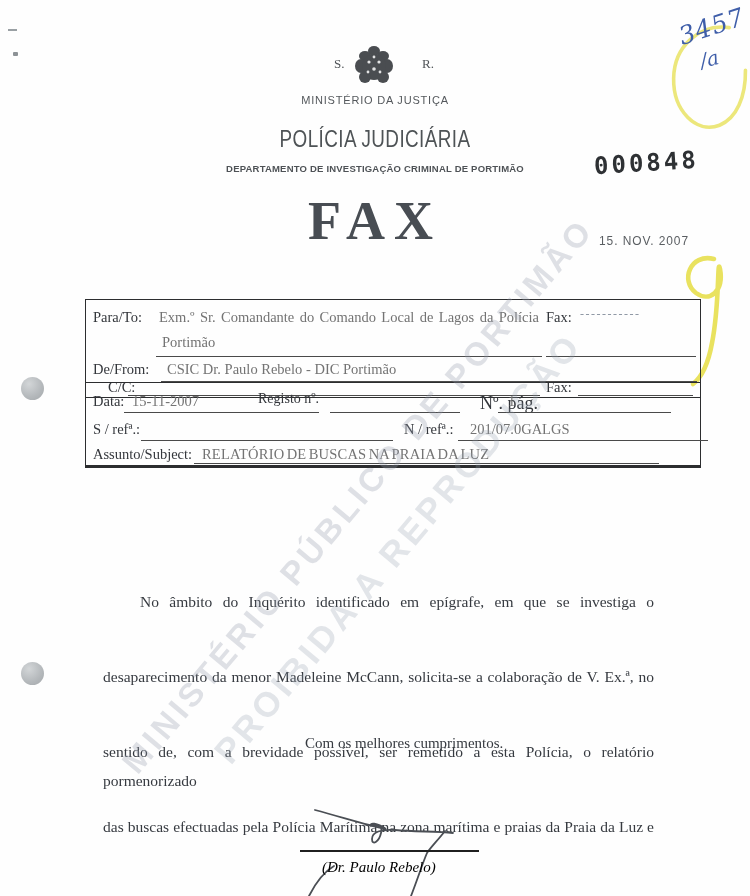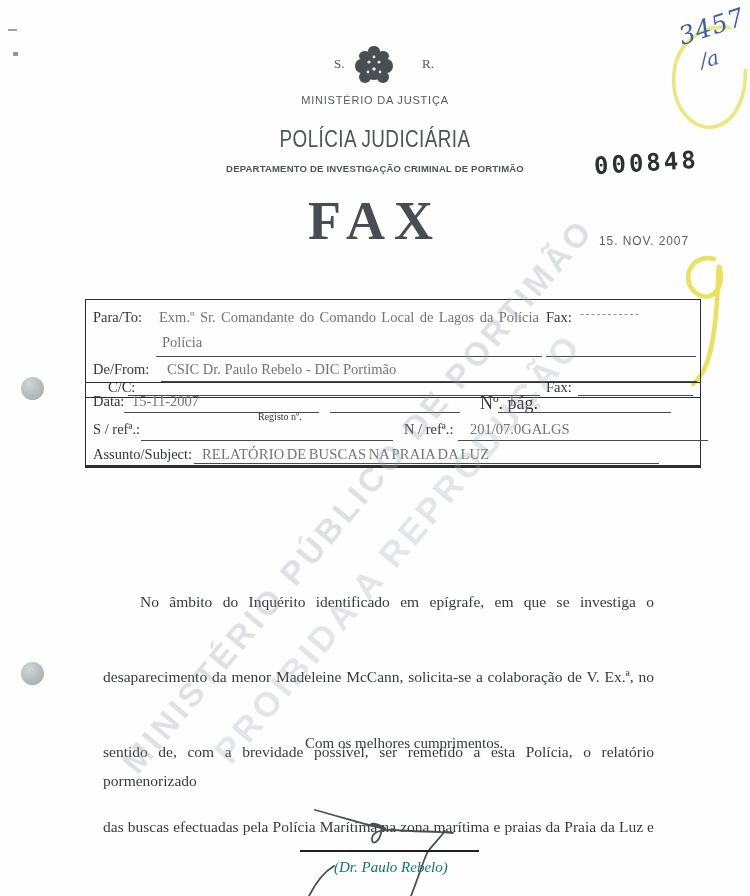--- a/index.html
+++ b/index.html
@@ -55,40 +55,40 @@
   .b1r3-lbl{left:7px;top:61px;}
   .b1r3-val{left:75px;top:61px;width:530px;padding-left:6px;height:20px;}
   .b1r4-lbl{left:22px;top:79px;}
   .b1r4-line{left:42px;top:79px;width:412px;height:16px;}
   .b1r4-fax{left:460px;top:79px;}
   .b1r4-faxline{left:492px;top:79px;width:115px;height:16px;}
 
   
   .b2r1-lbl{left:7px;top:10px;}
   .b2r1-val{left:38px;top:10px;width:187px;padding-left:8px;height:19px;}
-  .b2r1-reg{left:172px;top:8px;font-size:10px;margin-top:20px;}
+  .b2r1-reg{left:172px;top:8px;font-size:14px;}
   .b2r1-regline{left:244px;top:10px;width:130px;height:19px;}
   .b2r1-pag{left:378px;top:10px;font-size:18px;margin-left:16px;}
   .b2r1-pagval{left:412px;top:10px;width:163px;padding-left:10px;height:19px;}
   .b2r2-lbl{left:7px;top:38px;}
   .b2r2-line{left:55px;top:38px;width:252px;height:19px;}
   .b2r2-ref{left:318px;top:38px;}
   .b2r2-refval{left:372px;top:38px;width:238px;padding-left:12px;height:19px;}
   .b2r3-lbl{left:7px;top:63px;}
   .b2r3-val{left:108px;top:63px;width:457px;padding-left:8px;height:17px;letter-spacing:.2px;word-spacing:-1.5px;}
 
   
   .body-text{left:103px;top:541px;width:551px;font-size:15.5px;color:#363a40;}
   .body-line{height:29px;line-height:29px;}
   .body-line.just-line{text-align:justify;text-align-last:justify;margin-top:46px;}
   .body-line.first{text-indent:37px;}
   .closing{left:305px;top:735px;font-size:15px;color:#363a40;}
   .signer-title{left:218px;top:783px;font-size:15.5px;font-weight:bold;color:#2f3338;}
   .sig-line{left:300px;top:850px;width:179px;height:0;border-top:2.6px solid #1f1f1f;}
-  .signer-name{left:334px;top:859px;font-size:15px;font-style:italic;color:#0f766e;}
+  .signer-name{left:322px;top:859px;font-size:15px;font-style:italic;color:#000000;}
   .sig-svg{left:0;top:0;pointer-events:none;}
 
   
   .wm{white-space:nowrap;font-family:"Liberation Sans",sans-serif;font-weight:bold;pointer-events:none;z-index:5;}
   .wm1{left:358px;top:496px;font-size:33px;letter-spacing:4px;color:rgba(148,157,173,.30);transform:translate(-50%,-50%) rotate(-50deg);}
   .wm2{left:398px;top:548px;font-size:35px;letter-spacing:4px;color:rgba(148,157,173,.26);transform:translate(-50%,-50%) rotate(-50deg);}
 </style>
 </head>
 <body>
 
@@ -143,21 +143,21 @@
     </g>
   </svg>
   <div class="abs pen pen-number">3457</div>
   <div class="abs pen pen-suffix">/a</div>
 
   <div class="abs box box1">
     <span class="abs lbl b1r1-lbl">Para/To:</span>
     <div class="abs val just b1r1-val">Exm.º Sr. Comandante do Comando Local de Lagos da Polícia</div>
     <span class="abs lbl b1r1-fax">Fax:</span>
     <div class="abs b1r1-dash">-----------</div>
-    <div class="abs val ul b1r2-val">Polícia</div>
+    <div class="abs val ul b1r2-val">Portimão</div>
     <div class="abs ul b1r2-faxline"></div>
     <span class="abs lbl b1r3-lbl">De/From:</span>
     <div class="abs val ul b1r3-val">CSIC Dr. Paulo Rebelo - DIC Portimão</div>
     <span class="abs lbl b1r4-lbl">C/C:</span>
     <div class="abs ul b1r4-line"></div>
     <span class="abs lbl b1r4-fax">Fax:</span>
     <div class="abs ul b1r4-faxline"></div>
   </div>
 
   <div class="abs box box2">

